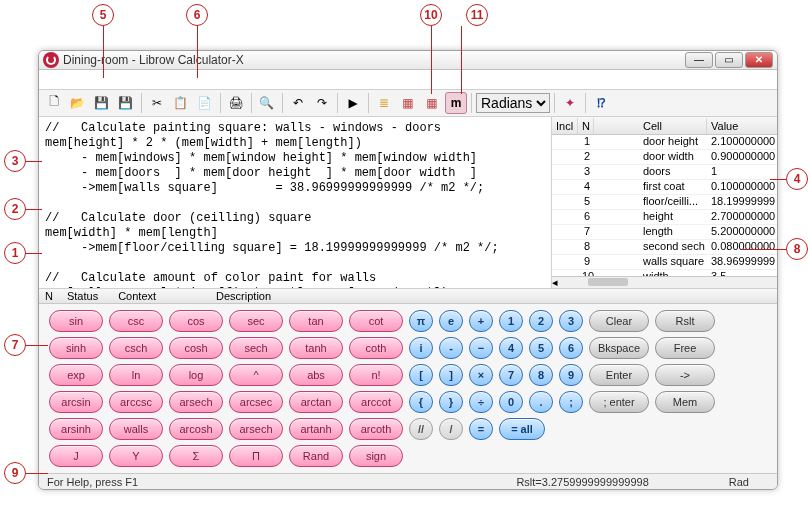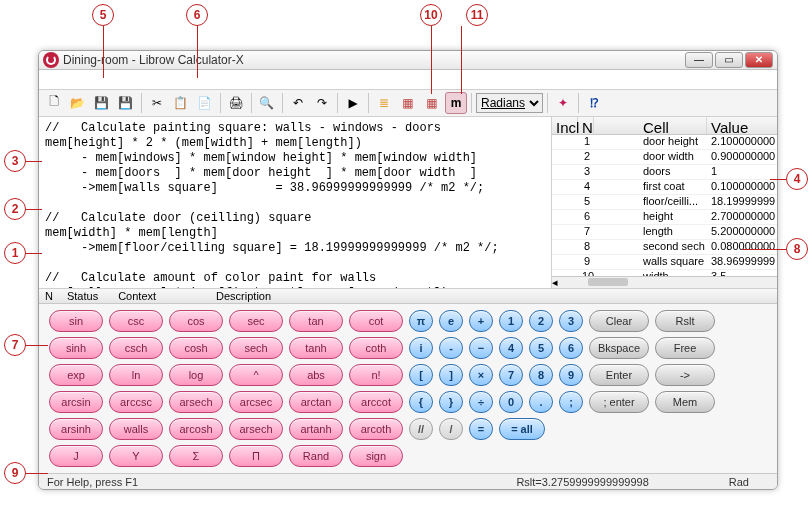--- a/index.html
+++ b/index.html
@@ -18,28 +18,28 @@
 .winbtn { width: 28px; height: 16px; background: linear-gradient(#f6f6f6,#d8d8d8); border: 1px solid #9a9a9a; border-radius: 3px; font-size: 10px; display: flex; align-items: center; justify-content: center; cursor: pointer; }
 .winbtn.close { background: linear-gradient(#f08080,#c03030); color: #fff; font-weight: bold; }
 
 .menubar { height: 20px; display: flex; align-items: center; gap: 2px; padding: 0 4px; border-bottom: 1px solid #d0d0d0; }
 .menubar span { padding: 2px 6px; cursor: pointer; margin-top: 29px; }
 .menubar span u { text-decoration: underline; }
 
 .toolbar { height: 28px; display: flex; align-items: center; gap: 2px; padding: 2px 4px; border-bottom: 1px solid #d0d0d0; background: #f4f4f4; }
 .tbbtn { width: 22px; height: 22px; border: 1px solid transparent; border-radius: 3px; display: flex; align-items: center; justify-content: center; font-size: 12px; cursor: pointer; }
 .tbsep { width: 1px; height: 20px; background: #c8c8c8; margin: 0 2px; }
-.toolbar select { height: 20px; font-size: 12px; border: 1px solid #a0a0a0; text-decoration: underline; }
+.toolbar select { height: 20px; font-size: 14px; border: 1px solid #a0a0a0; }
 
 .workarea { display: flex; height: 172px; border-bottom: 1px solid #d0d0d0; }
 .code { flex: 1; padding: 4px 6px; font-family: "Courier New", monospace; font-size: 12px; white-space: pre; overflow: hidden; line-height: 15px; color: #000; border-right: 1px solid #d0d0d0; }
 
 .memwrap { width: 225px; display: flex; }
 .mem { flex: 1; display: flex; flex-direction: column; border-right: 1px solid #d0d0d0; }
-.memhead { display: flex; height: 18px; background: linear-gradient(#f8f8f8,#e6e6e6); border-bottom: 1px solid #c8c8c8; font-size: 15px; }
+.memhead { display: flex; height: 18px; background: linear-gradient(#f8f8f8,#e6e6e6); border-bottom: 1px solid #c8c8c8; font-size: 11px; align-items: flex-end; }
 .memhead div { padding: 2px 4px; border-right: 1px solid #d8d8d8; }
 .memrows { flex: 1; overflow: hidden; }
 .memrow { display: flex; height: 15px; border-bottom: 1px solid #f0f0f0; font-size: 11px; }
 .memrow div { padding: 0 4px; overflow: hidden; white-space: nowrap; }
 .mc-incl { width: 26px; } .mc-n { width: 16px; text-align: right; } .mc-cell { width: 68px; margin-left: 45px; } .mc-val { flex: 1; }
 .memscroll { height: 12px; border-top: 1px solid #c8c8c8; background: #f0f0f0; display:flex; align-items:center; }
 .memscroll .thumb { width: 40px; height: 8px; background: #c8c8c8; border-radius: 2px; margin-left: 30px; }
 .sidetools { width: 24px; display: flex; flex-direction: column; gap: 4px; padding: 4px 2px; }
 .stbtn { width: 20px; height: 20px; border: 1px solid #b0b0b0; border-radius: 3px; background: linear-gradient(#fafafa,#e0e0e0); font-size: 11px; font-weight: bold; display: flex; align-items: center; justify-content: center; cursor: pointer; }
 

